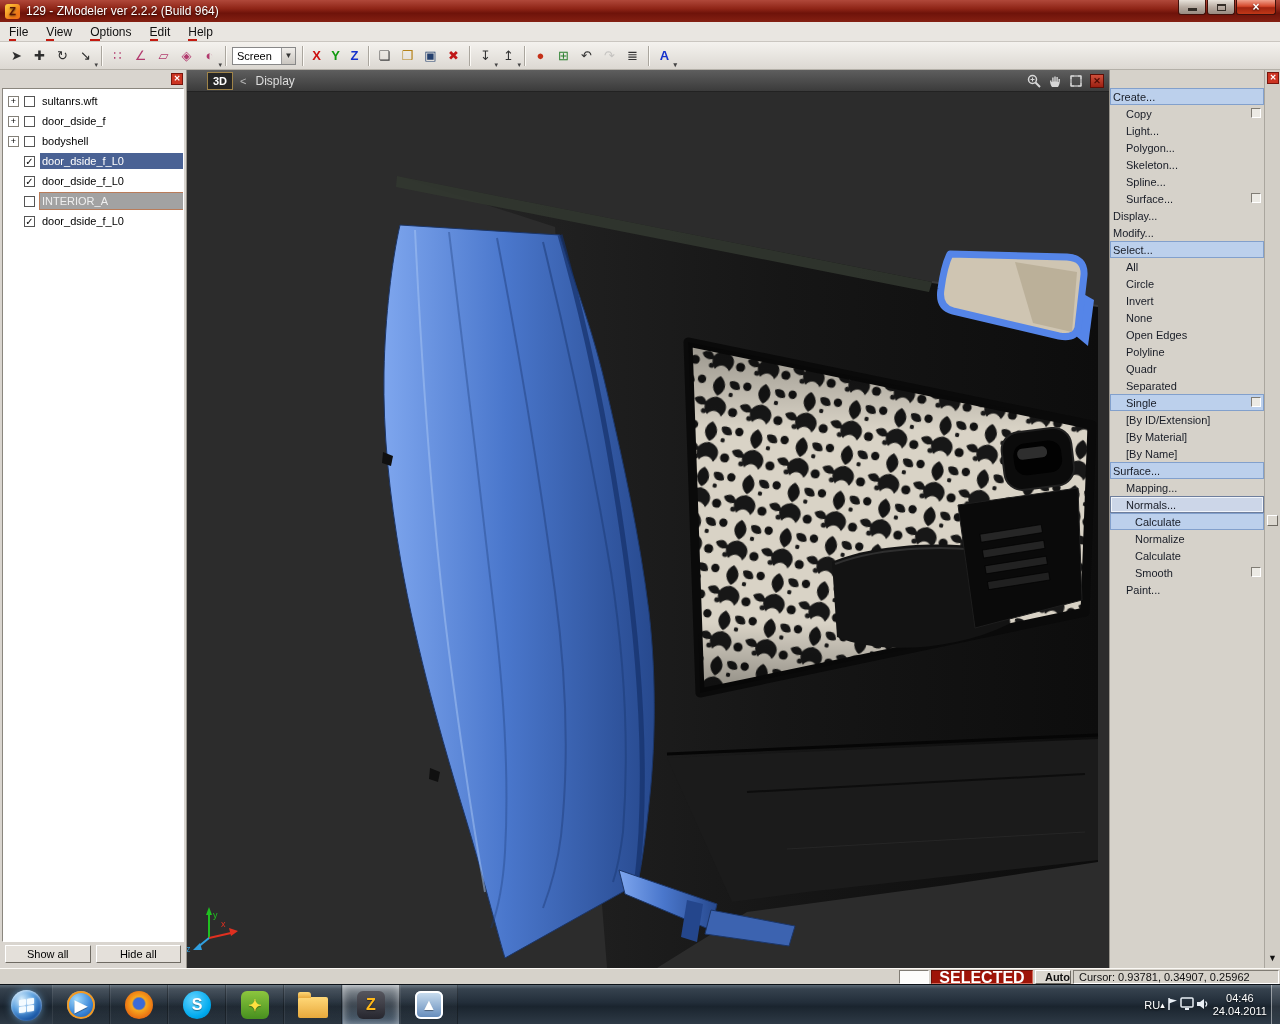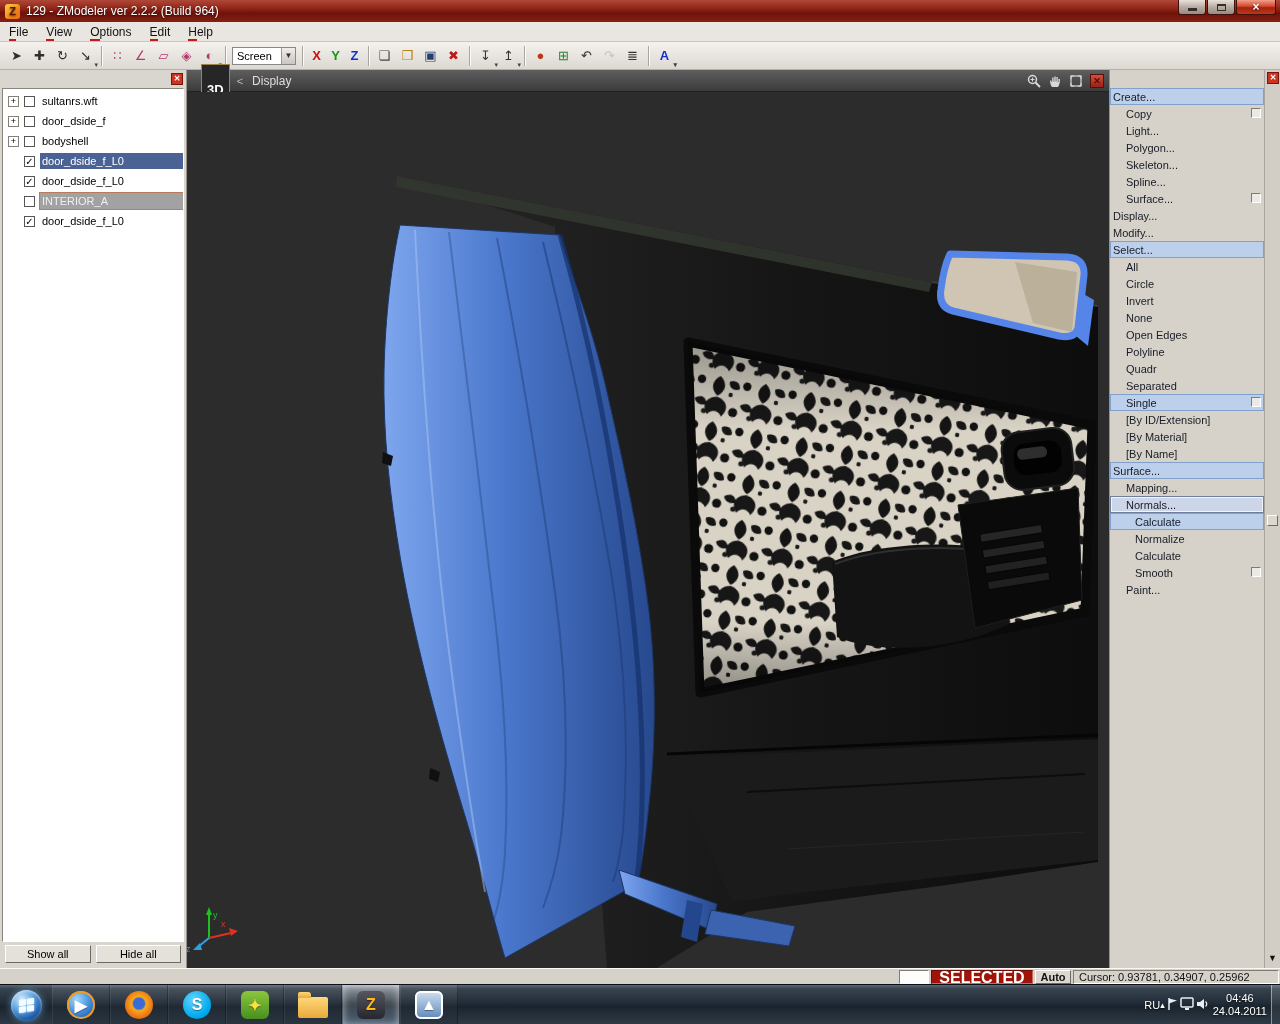--- a/index.html
+++ b/index.html
@@ -67,22 +67,22 @@
   .tree-row.selected .tree-label{background:#4a6294;color:#fff}
   .tree-row.inactive-selected .tree-label{background:#a2a2a2;color:#efefef;outline:1px solid #b97c5a}
   .lp-buttons{height:26px;display:flex;gap:5px;padding:3px 5px 5px}
   .panel-btn{flex:1;font-size:11px;text-align:center;line-height:16px;background:#e4e0da;
     border:1px solid;border-color:#fff #6e6a62 #6e6a62 #fff}
 
   
   #viewport{flex:1;position:relative;background:#2c2c2c;min-width:0}
   .vp-header{height:22px;background:linear-gradient(#5e5e5e,#3b3b3b);border-bottom:1px solid #222;
     display:flex;align-items:center;color:#ddd}
-  .vp-3d{margin-left:14px;padding:16px 5px;height:18px;line-height:17px;background:#262626;
-    border:1px solid #a08448;color:#fff;font-size:13px;font-weight:bold}
+  .vp-3d{margin-left:20px;padding:0 5px;height:18px;line-height:17px;background:#262626;
+    border:1px solid #a08448;color:#fff;font-size:11px;font-weight:bold}
   .vp-back{margin-left:7px;font-size:11px;color:#bbb}
   .vp-name{margin-left:9px;font-size:12px}
   .vp-tools{margin-left:auto;display:flex;align-items:center;gap:7px;padding-right:5px}
   .vp-tools span{display:flex;align-items:center}
   .vp-close{width:14px;height:14px;background:linear-gradient(#d0503c,#9c2012);border:1px solid #5c0e06;
     justify-content:center;color:#500c04;font-size:9px;font-weight:bold}
   #scene{position:absolute;top:22px;left:0;right:0;bottom:0}
   #scene svg{display:block;width:100%;height:100%}
 
   
@@ -105,21 +105,21 @@
     border:1px solid;border-color:#fff #6e6a62 #6e6a62 #fff}
   .rs-down{position:absolute;bottom:5px;left:0;width:15px;text-align:center;font-size:9px;color:#111}
 
   
   #statusbar{position:absolute;left:0;right:0;bottom:40px;height:16px;background:#d6d2ca;
     border-top:1px solid #fbf9f5;display:flex;align-items:center;font-size:11px;color:#111;gap:2px}
   .sb-spring{flex:1}
   .sb-blank{width:30px;height:14px;background:#fdfdfb;border:1px solid;border-color:#807c74 #fff #fff #807c74}
   .sb-mode{width:102px;height:14px;line-height:13px;text-align:center;background:#9e1408;color:#fff;
     font-weight:bold;font-size:16px;border:1px solid;border-color:#6e0e04 #d06858 #d06858 #6e0e04}
-  .sb-auto{width:36px;height:14px;line-height:13px;text-align:center;font-weight:bold;background:#dcd8d0;
+  .sb-auto{width:36px;height:14px;line-height:13px;text-align:right;font-weight:bold;background:#dcd8d0;
     border:1px solid;border-color:#fff #6e6a62 #6e6a62 #fff}
   .sb-cursor{width:206px;height:14px;line-height:13px;padding-left:5px;background:#d6d2ca;
     border:1px solid;border-color:#807c74 #fff #fff #807c74;margin-right:1px;white-space:nowrap}
 
   
   #taskbar{position:absolute;left:0;right:0;bottom:0;height:40px;
     background:linear-gradient(180deg,#5a6874 0%,#36424e 10%,#222d39 45%,#1a242e 55%,#2e3a46 100%);
     border-top:1px solid #0c1218;display:flex;align-items:center}
   #taskbar-apps{display:flex;height:100%}
   .app-slot{width:58px;height:40px;display:flex;align-items:center;justify-content:center;

